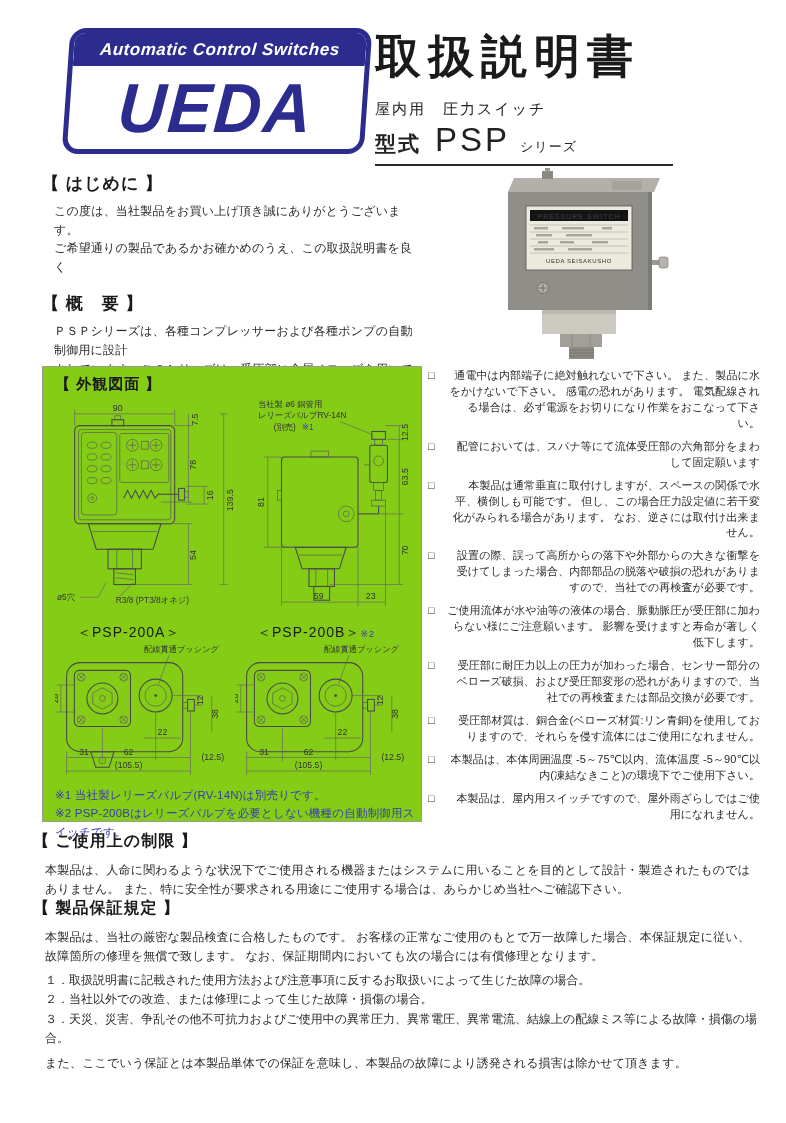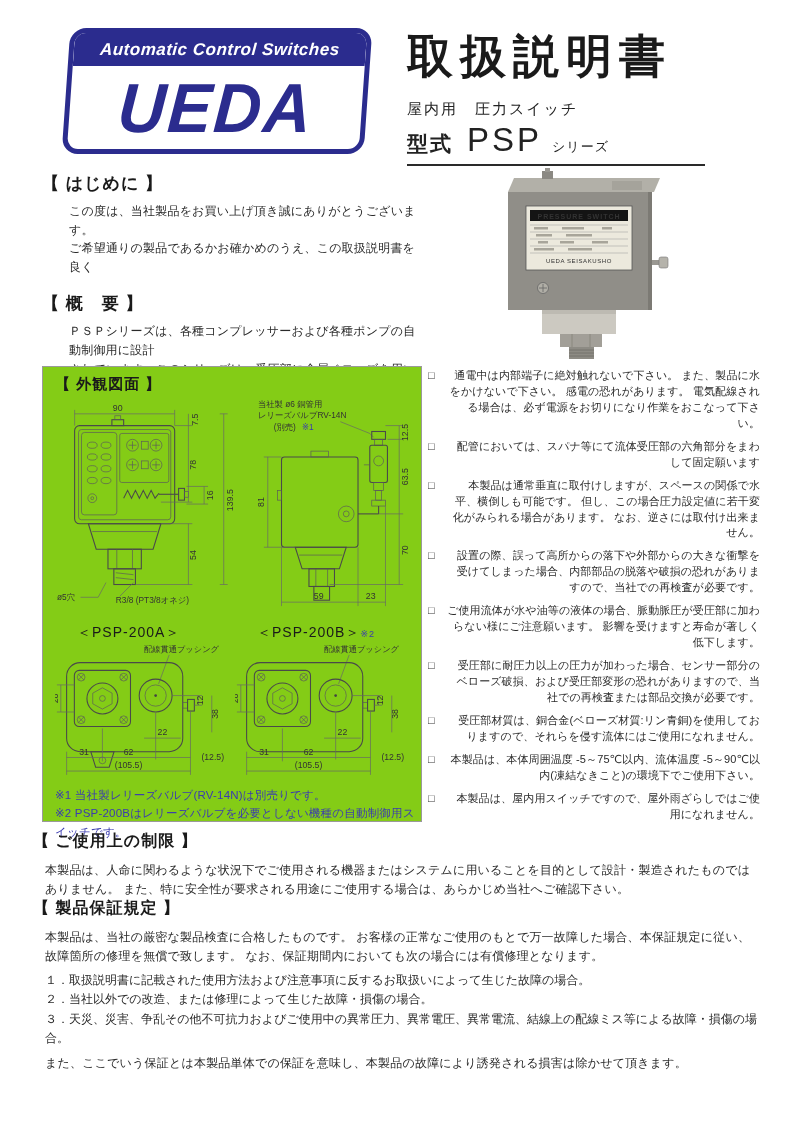--- a/index.html
+++ b/index.html
@@ -22,36 +22,36 @@
   .logo-banner span {
     color:#fff; font-style:italic; font-weight:bold; font-size:17px; letter-spacing:.5px;
   }
   .logo-word {
     height:83px; display:flex; align-items:center; justify-content:center;
   }
   .logo-word span {
     color:#2b2c8e; font-style:italic; font-weight:bold; font-size:66px; letter-spacing:2px;
     transform:scaleY(1.05);
   }
-  .titleblock { position:absolute; left:407px; top:26px; width:340px; }
+  .titleblock { position:absolute; left:375px; top:26px; width:340px; }
   .doc-title { font-size:46px; font-weight:600; letter-spacing:7px; color:#1a1a1a; }
   .doc-sub { margin-top:12px; font-size:15px; letter-spacing:2px; color:#222; }
   .model-line { margin-top:2px; display:flex; align-items:baseline; }
   .model-label { font-size:21px; font-weight:bold; letter-spacing:2px; }
   .model-name { font-size:33px; letter-spacing:3px; margin-left:14px; font-weight:500; }
   .model-series { font-size:13px; margin-left:10px; letter-spacing:1px; }
   .title-rule { margin-top:5px; width:298px; border-bottom:2px solid #2a2a2a; }
 
   
   .h1 { font-size:17px; font-weight:bold; letter-spacing:1px; color:#1a1a1a; }
   .bodytxt { font-size:12px; line-height:1.55; color:#2a2a2a; letter-spacing:.2px; }
 
   
   .col-left { position:absolute; left:42px; top:172px; width:382px; }
-  .sec-intro .bodytxt, .sec-overview .bodytxt { margin-left:27px; }
+  .sec-intro .bodytxt, .sec-overview .bodytxt { margin-left:12px; }
   .sec-intro .h1, .sec-overview .h1 { margin-bottom:7px; }
   .sec-overview { margin-top:16px; }
 
   .drawing-box {
     position:absolute; left:42px; top:366px; width:380px; height:456px;
     border:1px solid #9a9a9a; background:#84cc16; padding:8px 6px 6px 12px;
   }
   .drawing-box .h1 { font-size:15px; }
   .draw-row { display:flex; }
   .draw-row svg { display:block; }

